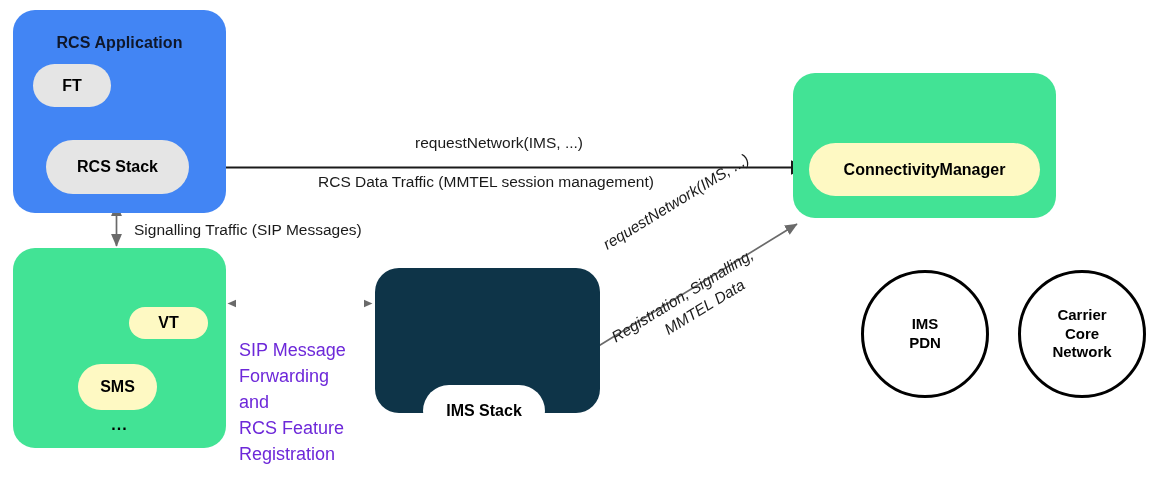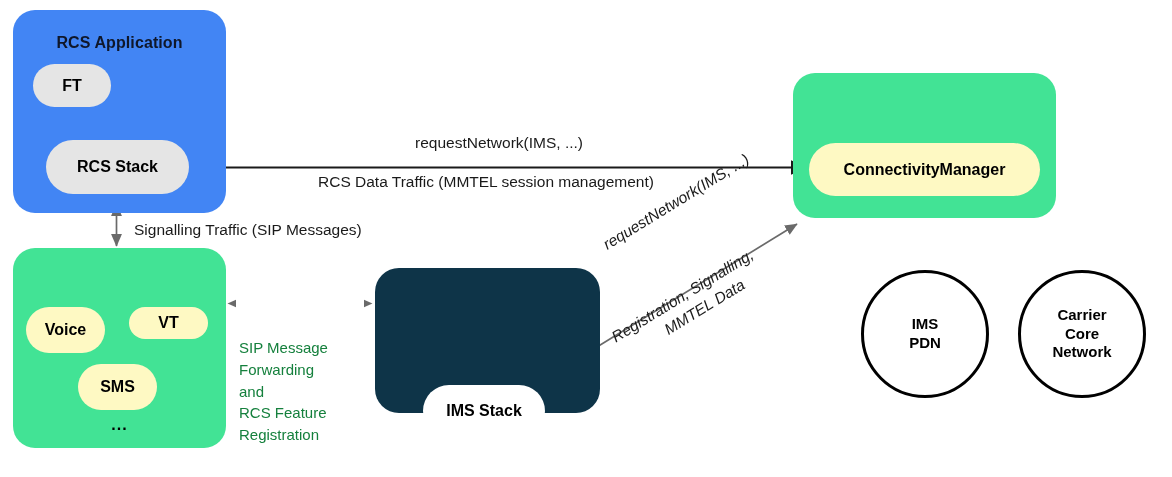--- a/index.html
+++ b/index.html
@@ -115,22 +115,22 @@
     font-style:italic;
     font-size:15.5px;
     line-height:1.35;
     text-align:center;
     white-space:pre;
   }
 
   #lbl-sipfwd{
     position:absolute;
     left:239px; top:337px;
-    font-size:15px;
-    color:#15803d;
+    font-size:18px;
+    color:#6d28d9;
     line-height:1.45;
     white-space:pre;
   }
 
   
   #edges{ position:absolute; left:0; top:0; width:1172px; height:477px; pointer-events:none; }
 </style>
 </head>
 <body>
 
@@ -176,23 +176,20 @@
   </div>
   <div class="pill pill-blue" id="pill-ft">
     <span>FT</span>
   </div>
   <div class="pill pill-blue" id="pill-rcsstack">
     <span>RCS Stack</span>
   </div>
 
   <div class="grp" id="telephony">
     
-  </div>
-  <div class="pill pill-cream" id="pill-voice">
-    <span>Voice</span>
   </div>
   <div class="pill pill-cream" id="pill-vt">
     <span>VT</span>
   </div>
   <div class="pill pill-cream" id="pill-sms">
     <span>SMS</span>
   </div>
   <div id="ellipsis">...</div>
 
   <div class="grp" id="connectivity">

